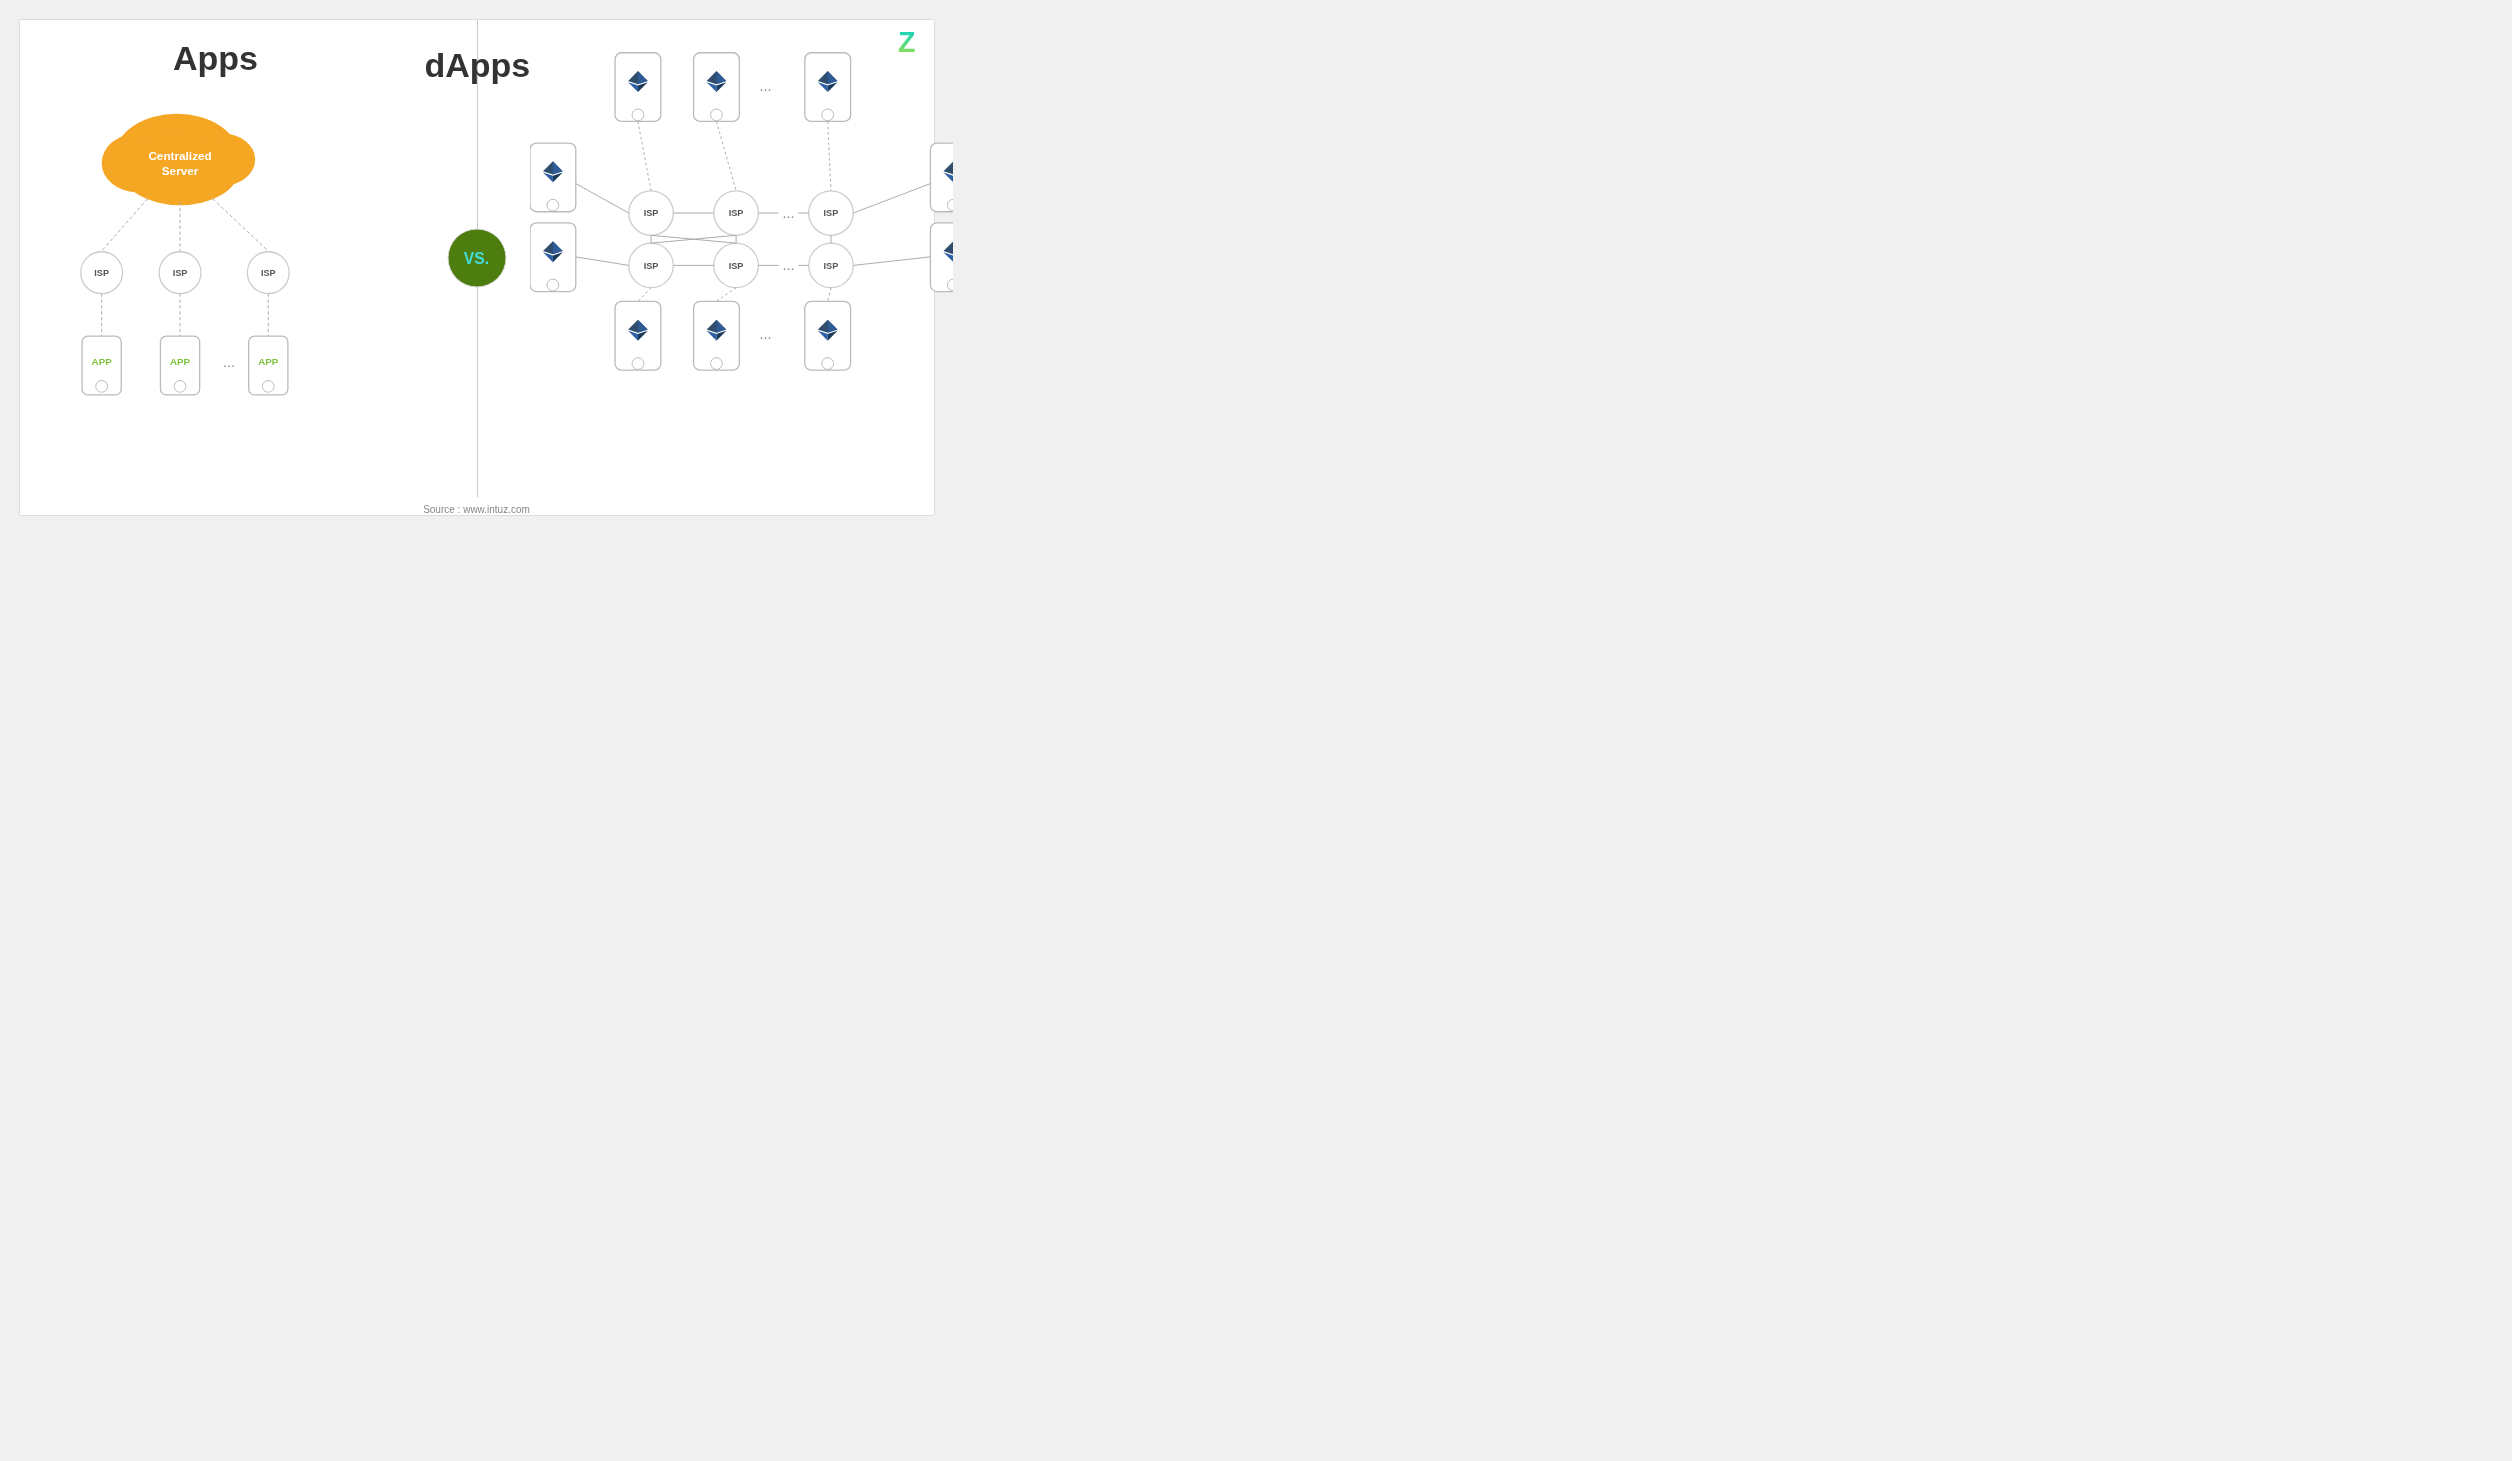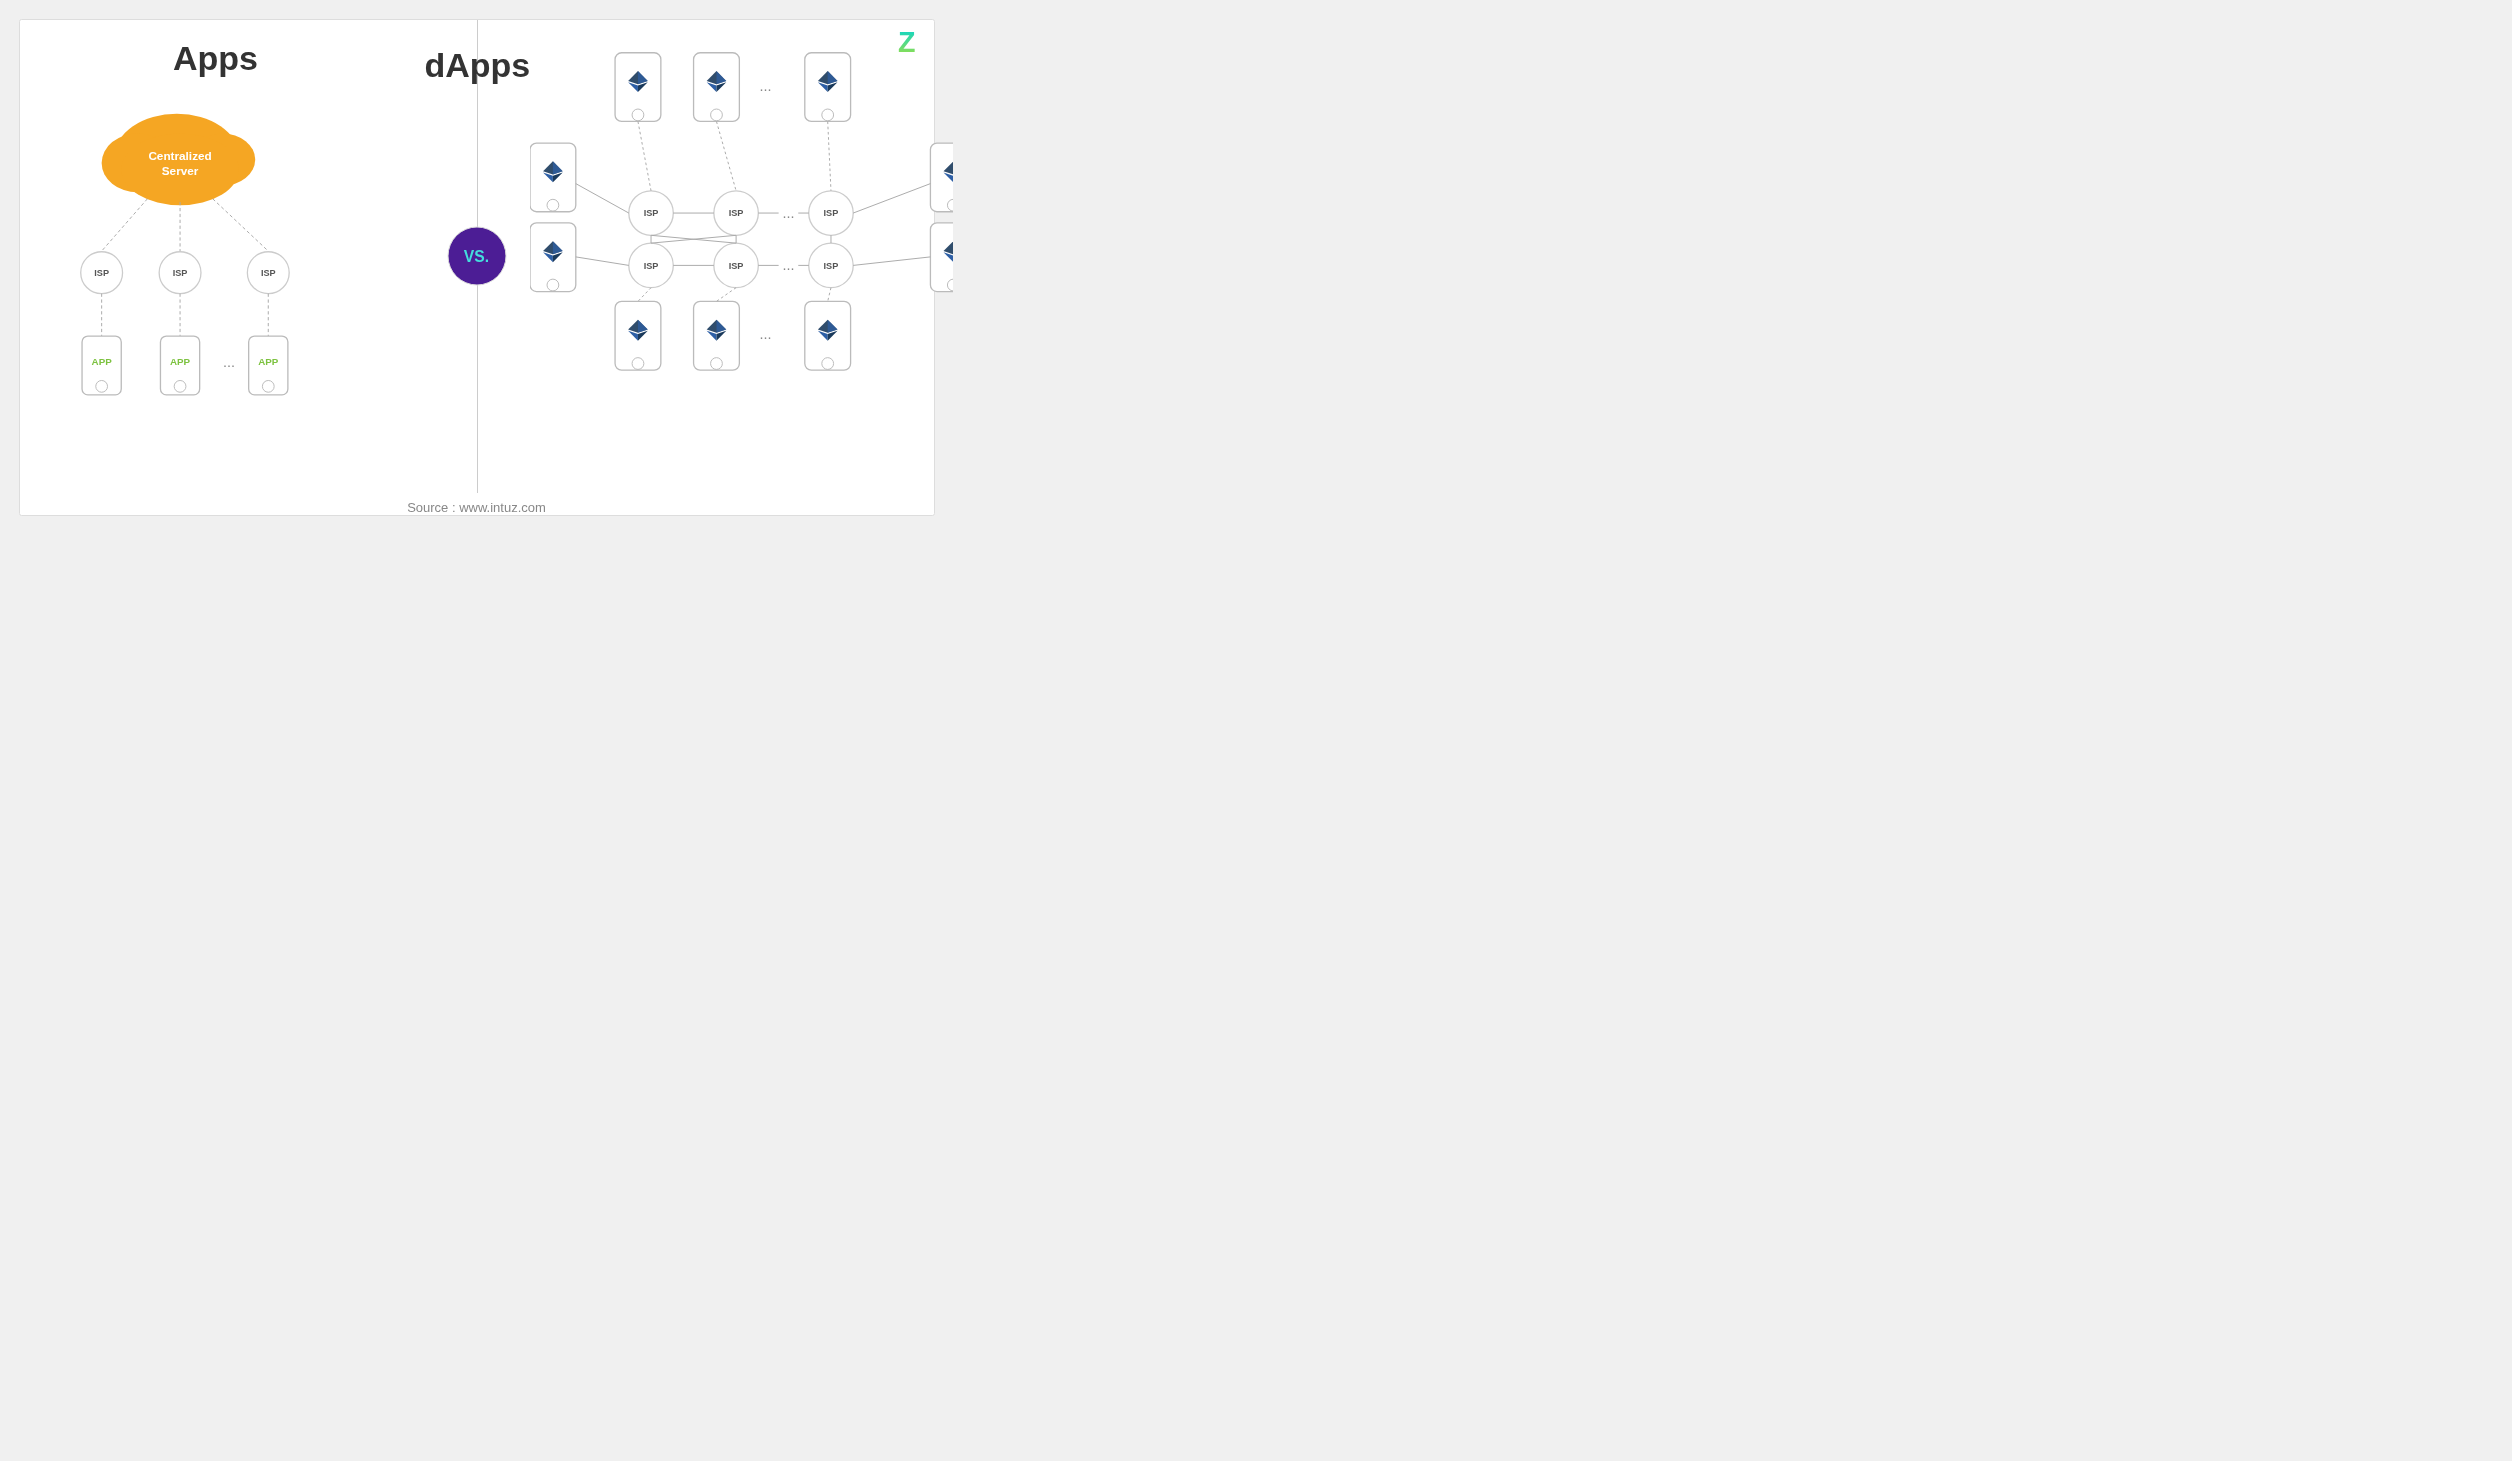--- a/index.html
+++ b/index.html
@@ -19,21 +19,21 @@
       background: white;
       border: 0.7px solid #ddd;
       border-radius: 2.6px;
       position: relative;
       display: flex;
       flex-direction: column;
     }
     .source-text {
       text-align: center;
       color: #888;
-      font-size: 13px;
+      font-size: 10px;
       margin-top: 6.5px;
     }
     .main-content {
       flex: 1;
       display: flex;
       position: relative;
     }
     
     .left-side {
       flex: 1;
@@ -64,21 +64,21 @@
     
     .vs-circle {
       position: absolute;
       left: 50%;
       top: 50%;
       transform: translate(-50%, -50%);
       width: 59px;
       height: 59px;
       border-radius: 50%;
       border: 1.3px solid #ddd;
-      background: #4c1d95;
+      background: #4d7c0f;
       display: flex;
       align-items: center;
       justify-content: center;
       font-size: 15.7px;
       font-weight: bold;
       color: #4dd;
       z-index: 10;
     }
     
     .section-title {

